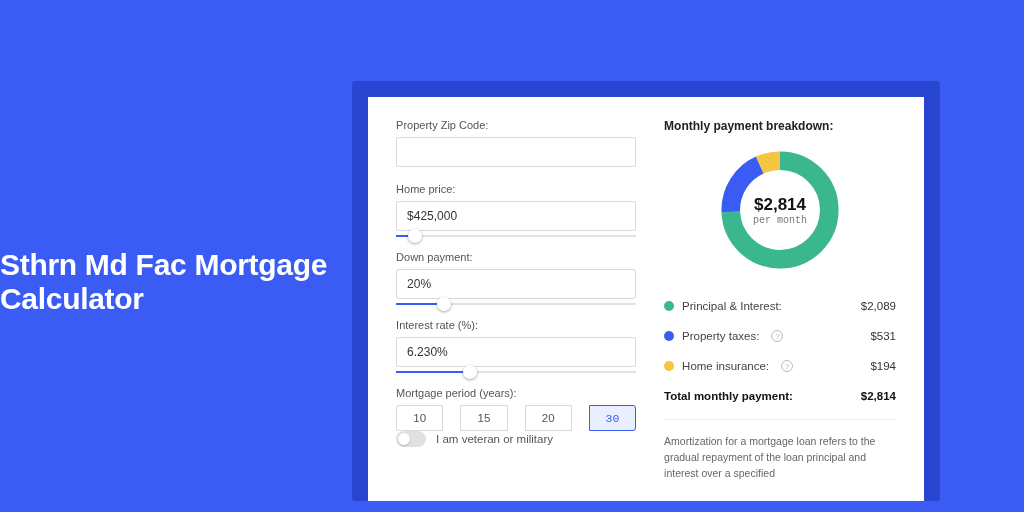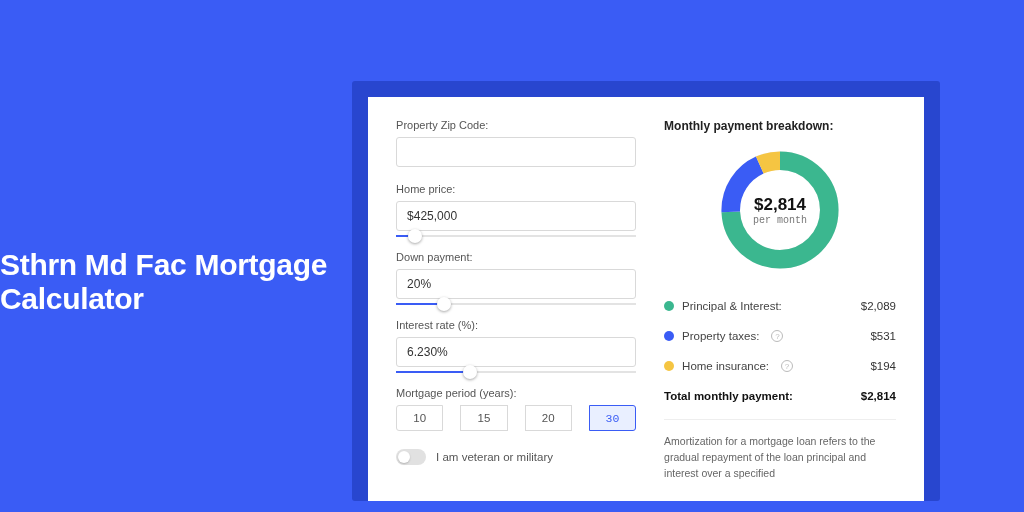--- a/index.html
+++ b/index.html
@@ -101,21 +101,21 @@
   }
   .period-btn:first-child { border-radius: 3px 0 0 3px; }
   .period-btn:last-child { border-radius: 0 3px 3px 0; margin-right:0;font-family:Liberation Mono, monospace; }
   .period-btn.active {
     background:#e9efff;
     color:#3a5cf5;
     border-color:#3a5cf5;
     z-index:1;
     position:relative;
   }
-  .toggle-row { display:flex; align-items:center; gap:10px; margin-top:18px; }
+  .toggle-row { display:flex; align-items:center; gap:10px; }
   .toggle {
     width: 30px; height: 16px;
     background:#e1e1e1;
     border-radius: 8px;
     position:relative;
   }
   .toggle-knob {
     width:12px; height:12px;
     border-radius:50%;
     background:#fff;

